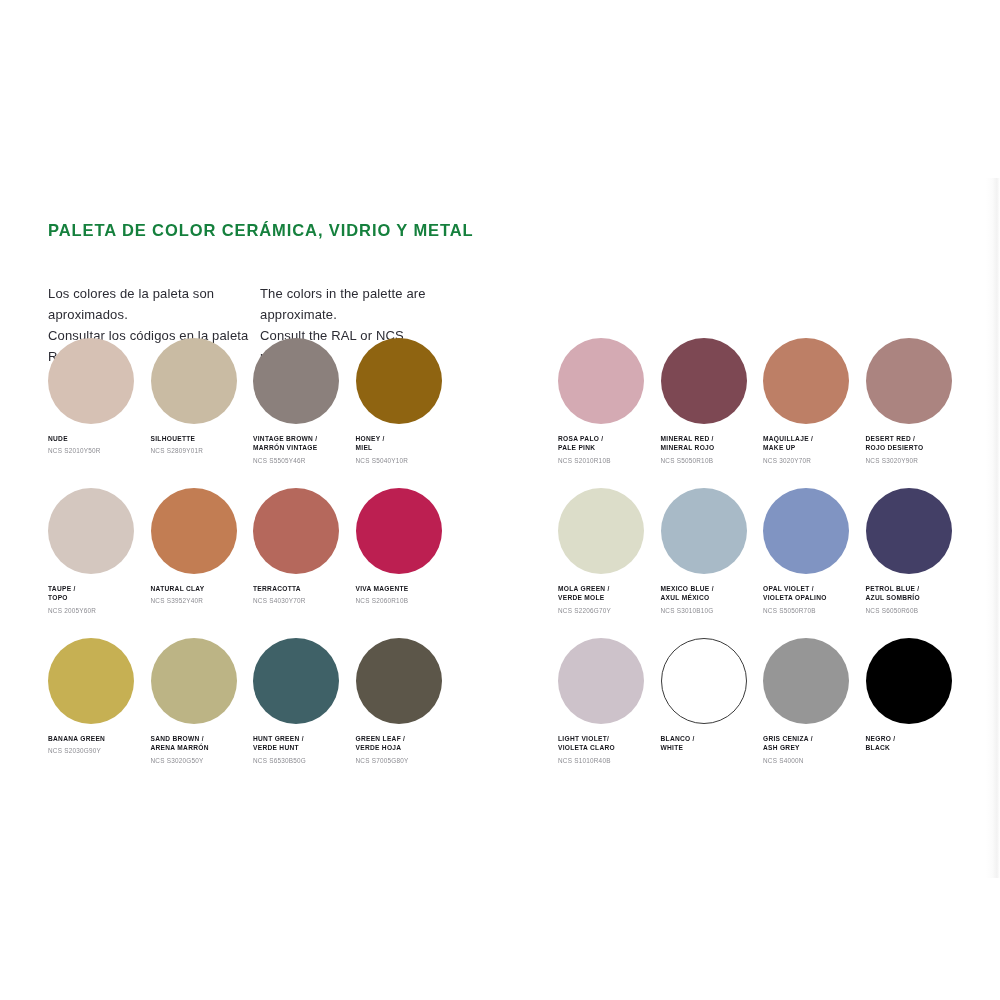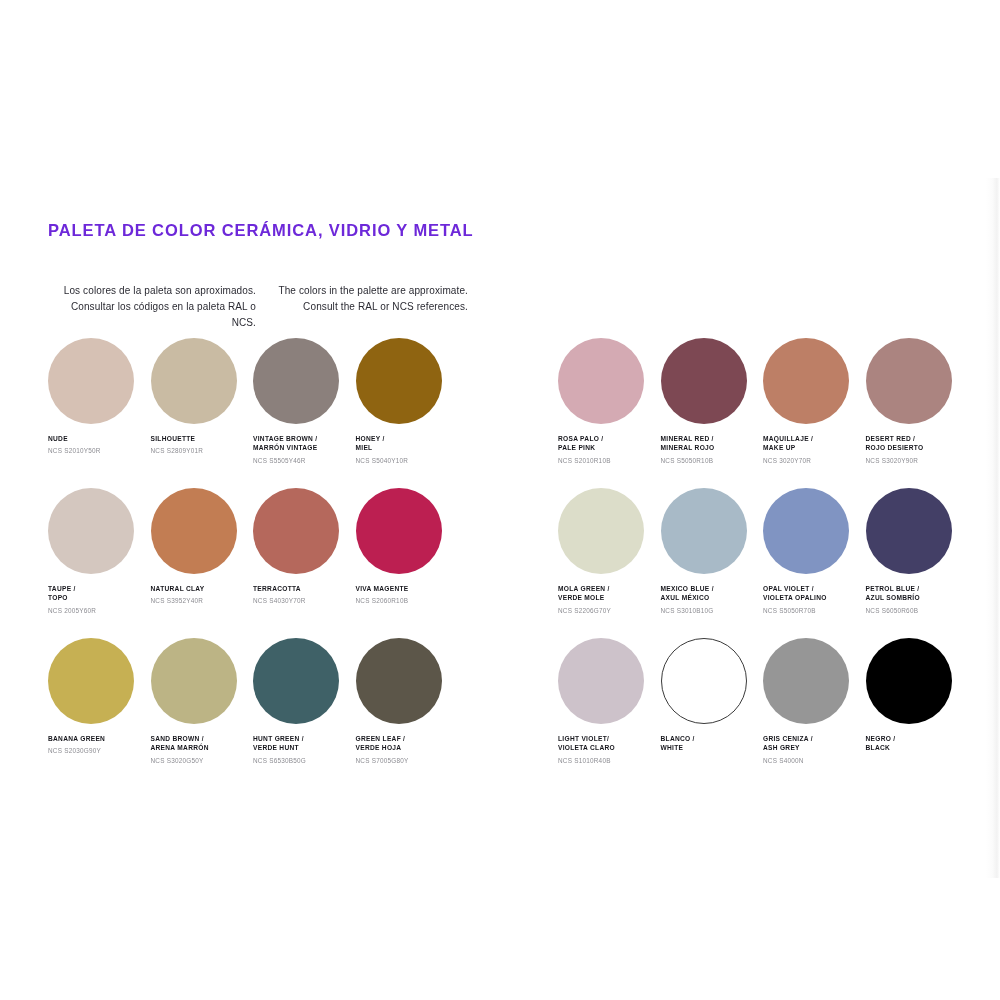--- a/index.html
+++ b/index.html
@@ -40,40 +40,39 @@
   #heading {
     position: absolute;
     left: 48px;
     top: 220px;
     width: 480px;
   }
   .title-line {
     font-size: 16.5px;
     font-weight: bold;
     letter-spacing: 0.055em;
-    color: #6d28d9;
+    color: #15803d;
     line-height: 1.32;
     white-space: nowrap;
   }
 
   
   #intro {
     position: absolute;
     left: 48px;
     top: 283px;
     width: 480px;
     display: flex;
   }
   .intro-col {
     width: 208px;
-    font-size: 10px;
+    font-size: 13px;
     line-height: 1.62;
     color: #2b2b33;
     letter-spacing: 0.012em;
-    text-align: right;
   }
   .intro-col.second {
     margin-left: 4px;
   }
 
   
   .panel {
     position: absolute;
     top: 338px;
     width: 410px;

